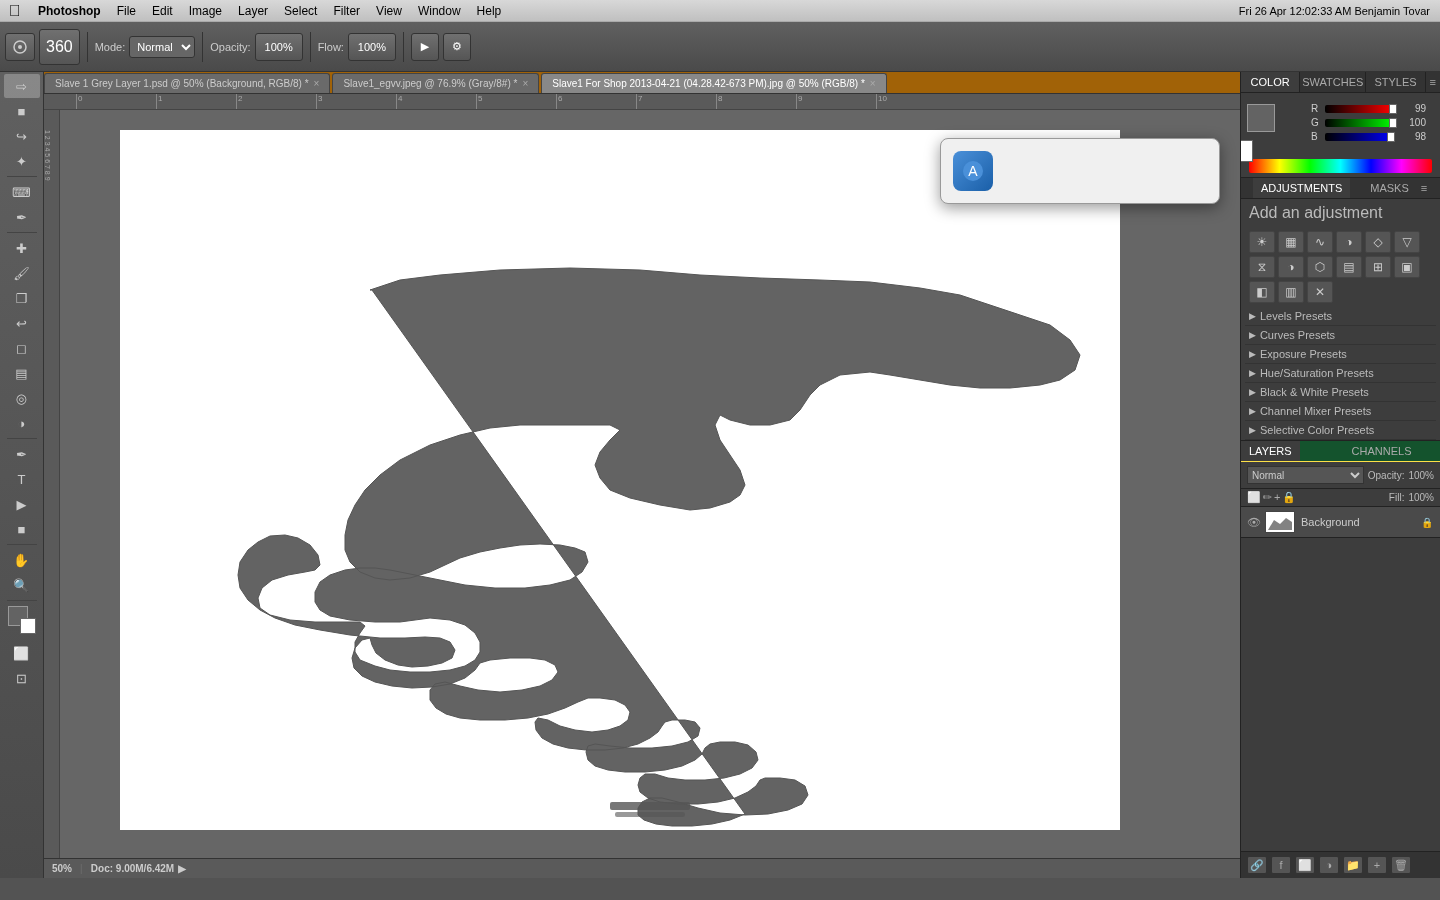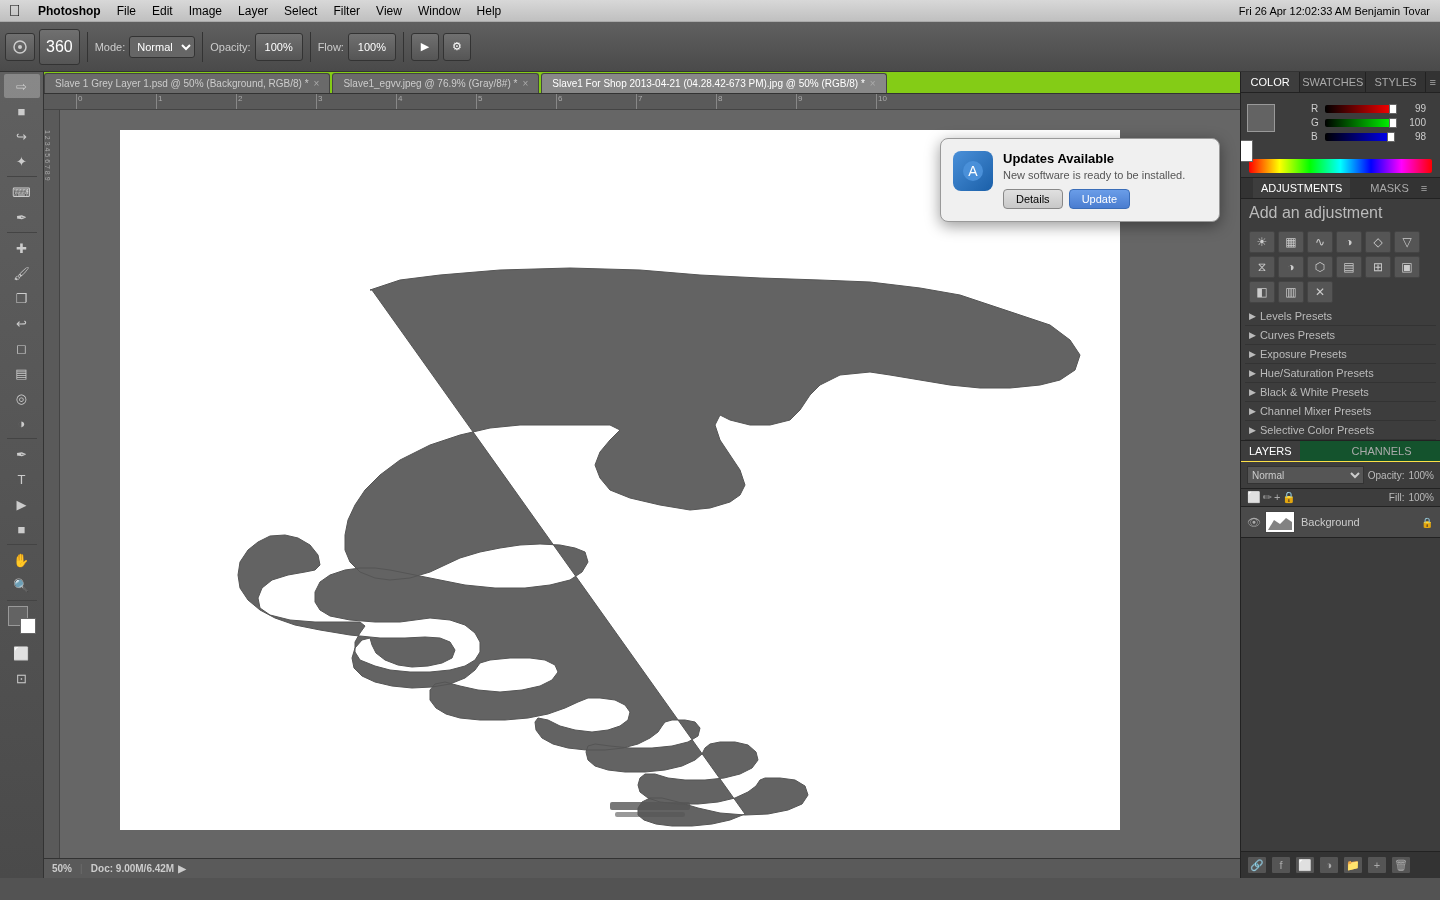--- a/index.html
+++ b/index.html
@@ -29,21 +29,21 @@
     }
     .toolbar-separator { width: 1px; height: 30px; background: #333; margin: 0 3px; }
     .toolbar-select {
       background: #666; border: 1px solid #333; border-radius: 3px; color: #fff;
       font-size: 11px; height: 22px; padding: 0 3px;
     }
     .toolbar-label { color: #ccc; font-size: 11px; }
 
     
     #tabbar {
-      width: 100%; height: 22px; background: #84cc16;
+      width: 100%; height: 22px; background: #a16207;
       display: flex; align-items: flex-end; border-bottom: 1px solid #333;
     }
     .tab {
       height: 20px; padding: 0 10px; background: #6a6a6a; border: 1px solid #444;
       border-bottom: none; display: flex; align-items: center; font-size: 10px; color: #ccc;
       cursor: pointer; margin-right: 2px; border-radius: 3px 3px 0 0; white-space: nowrap;
     }
     .tab.active { background: #888; color: #fff; }
     .tab .close-x { margin-left: 5px; color: #aaa; }
 
@@ -682,28 +682,20 @@
           <rect x="495" y="682" width="70" height="5" rx="2" fill="#555" opacity="0.6"></rect>
         </svg>
 
         <div id="updates-popup">
           <div class="updates-icon">
             <svg width="24" height="24" viewBox="0 0 24 24">
                 <circle cx="12" cy="12" r="10" fill="#4a90d9"></circle>
                 <text x="12" y="17" text-anchor="middle" font-size="14" fill="white">A</text>
               </svg>
           </div>
-          <div class="updates-content">
-            <div class="updates-title">Updates Available</div>
-            <div class="updates-subtitle">New software is ready to be installed.</div>
-            <div class="updates-buttons">
-              <button class="update-btn">Details</button>
-              <button class="update-btn primary">Update</button>
-            </div>
-          </div>
         </div>
 
       </div>
     </div>
 
     <div id="status-bar">
       <span>50%</span>
       <span style="margin: 0 8px; color: #666;">|</span>
       <span>Doc: 9.00M/6.42M</span>
       <span style="margin-left: 4px;">▶</span>

